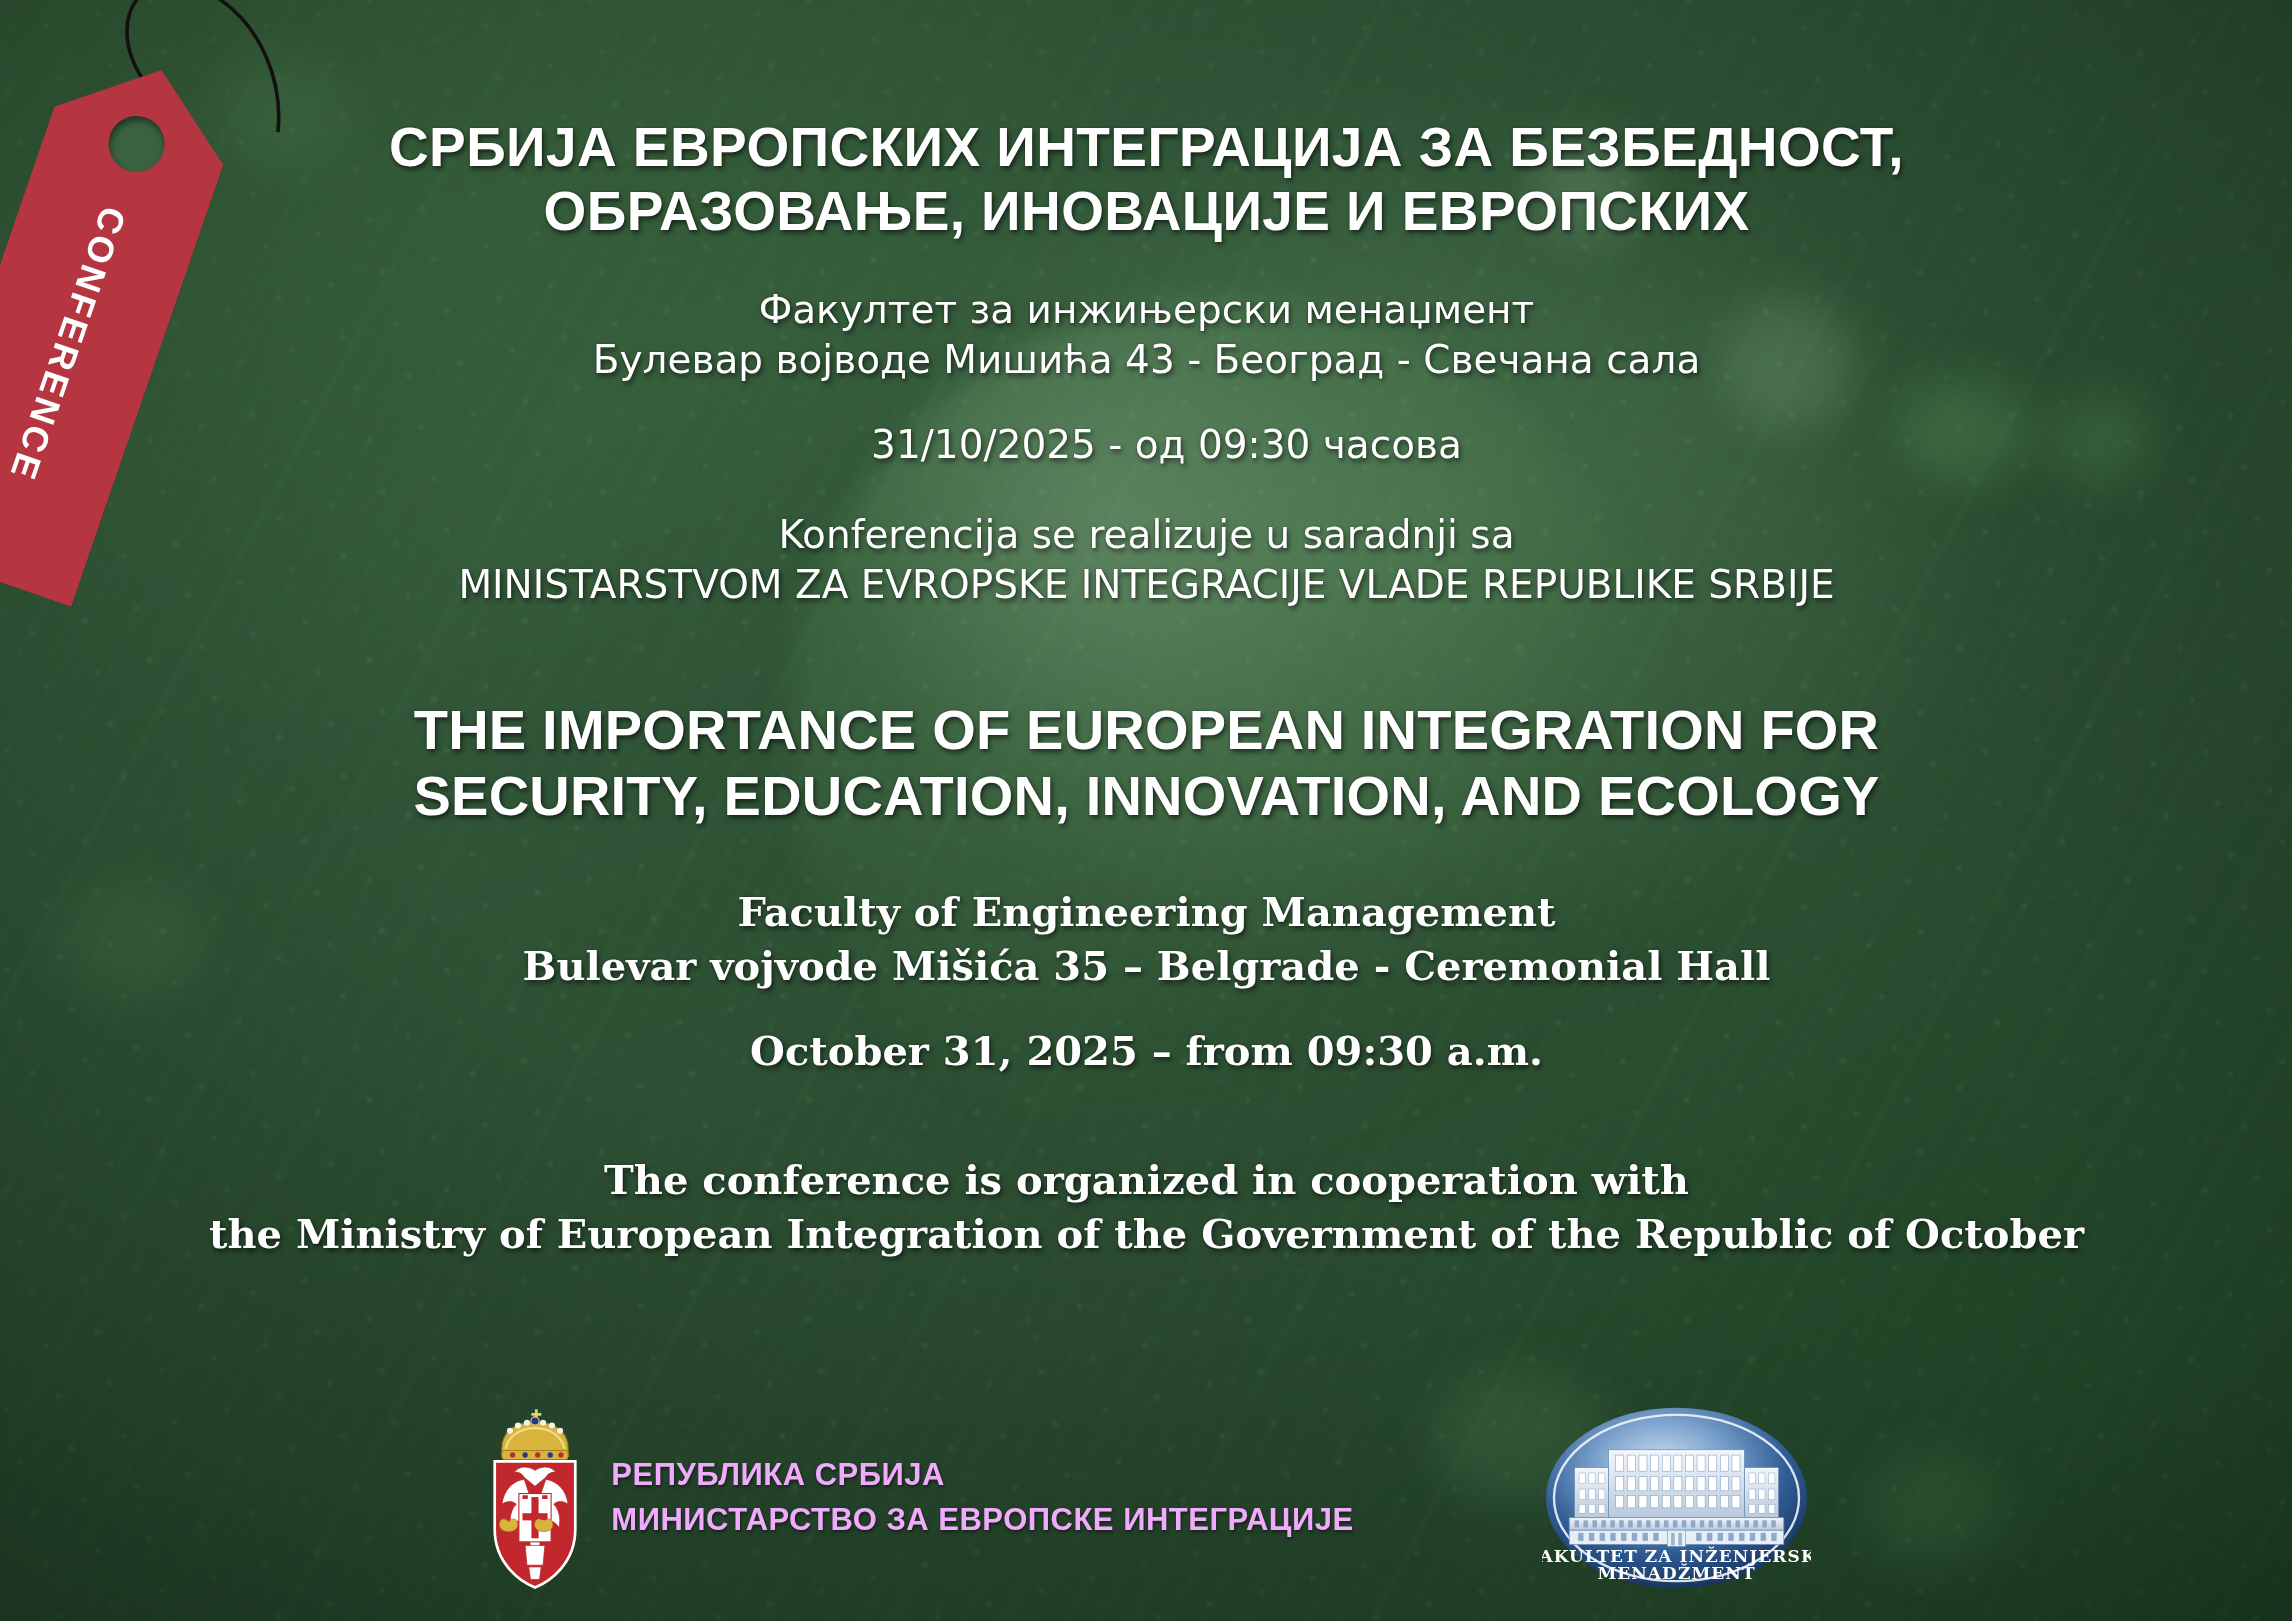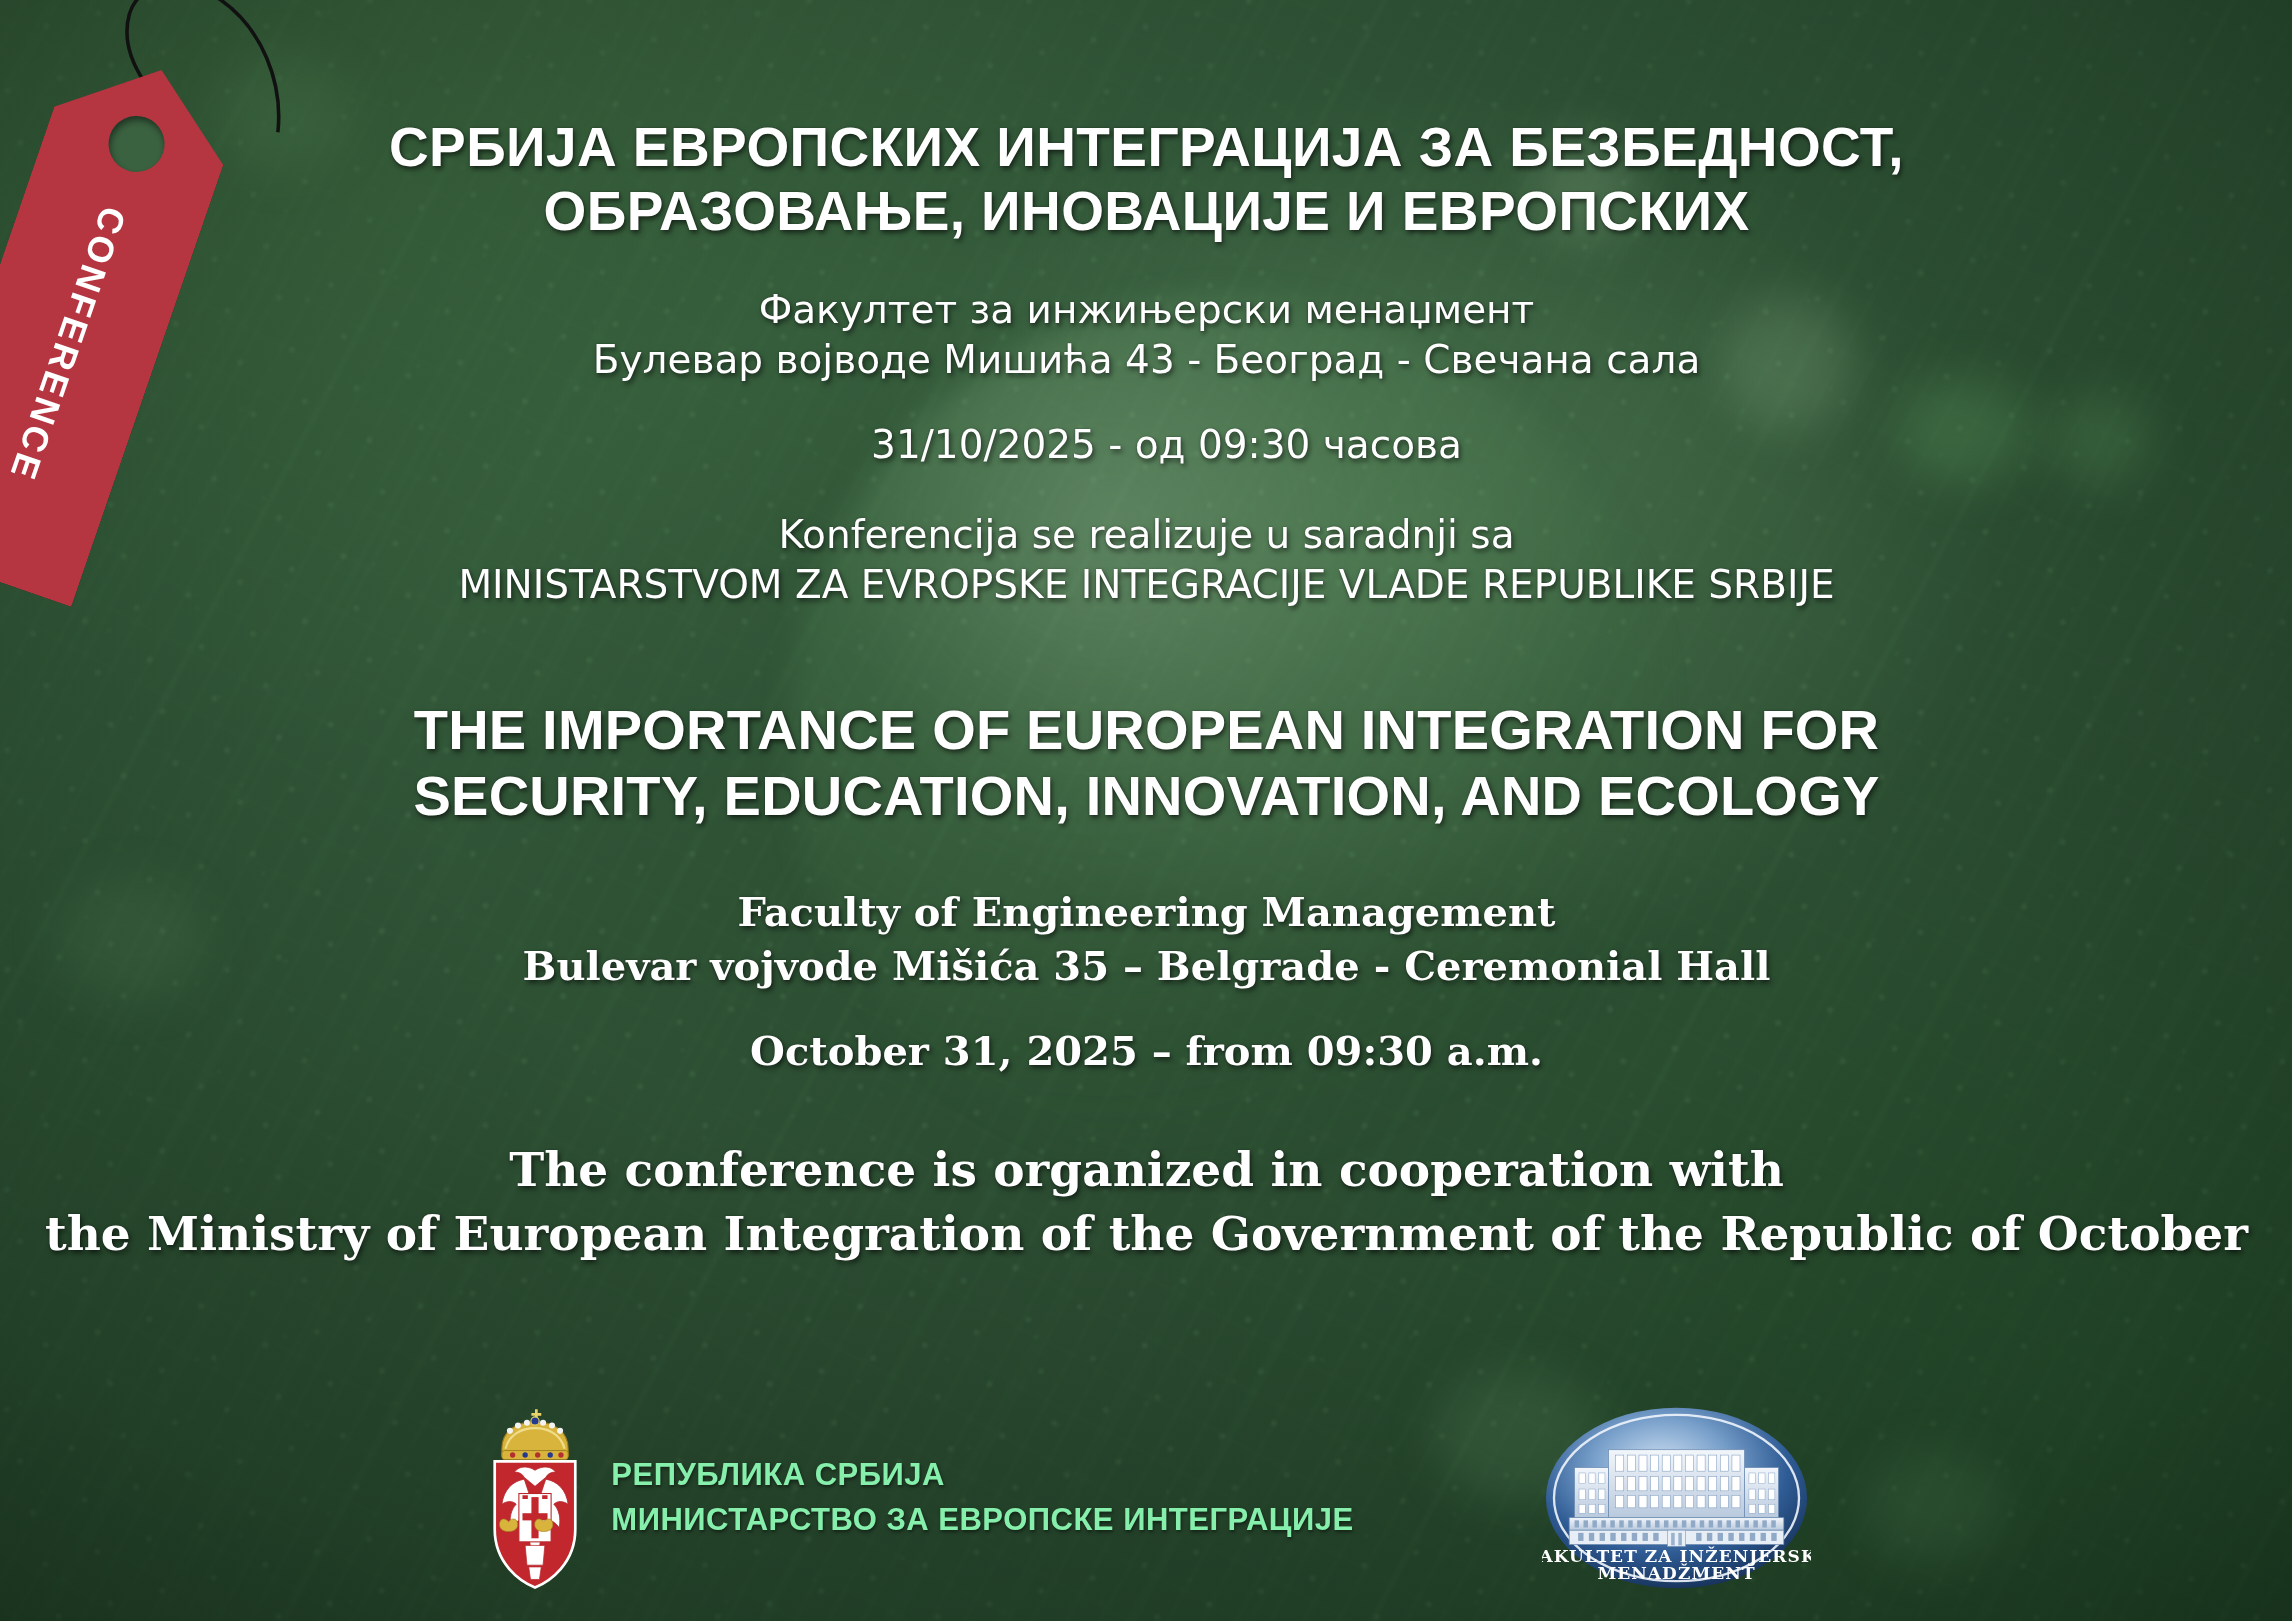--- a/index.html
+++ b/index.html
@@ -168,23 +168,23 @@
     font-weight: 700;
     font-size: 40px;
     line-height: 1.34;
   }
   .en-block-1 { margin-top: 56px; }
   .en-date    { margin-top: 32px; }
 
   .coop {
     font-family: "DejaVu Serif", serif;
     font-weight: 700;
-    font-size: 47px;
+    font-size: 40px;
     line-height: 1.36;
-    margin-top: 60px;
+    margin-top: 75px;
   }
 
   
   #logos {
     position: absolute;
     left: 0; right: 0;
     bottom: 16px;
     height: 215px;
     display: flex;
     align-items: center;
@@ -192,21 +192,21 @@
     gap: 188px;
   }
 
   .ministry-logo { display: flex; align-items: center; gap: 23px; }
 
   .coa { width: 106px; height: 188px; flex: 0 0 auto; }
 
   .ministry-text {
     display: flex; flex-direction: column; gap: 9px;
     text-align: left;
-    color: #86efac;
+    color: #f0abfc;
     font-family: "Liberation Sans", sans-serif;
     font-weight: 700;
     text-shadow: 0.9px 1.8px 3.6px rgba(0,0,0,0.5);
   }
   .ministry-line1 { font-size: 31px; letter-spacing: 0.5px; }
   .ministry-line2 { font-size: 31px; letter-spacing: 0.5px; }
 
   .fim-logo { width: 269px; height: 186px; flex: 0 0 auto; }
 </style>
 </head>

